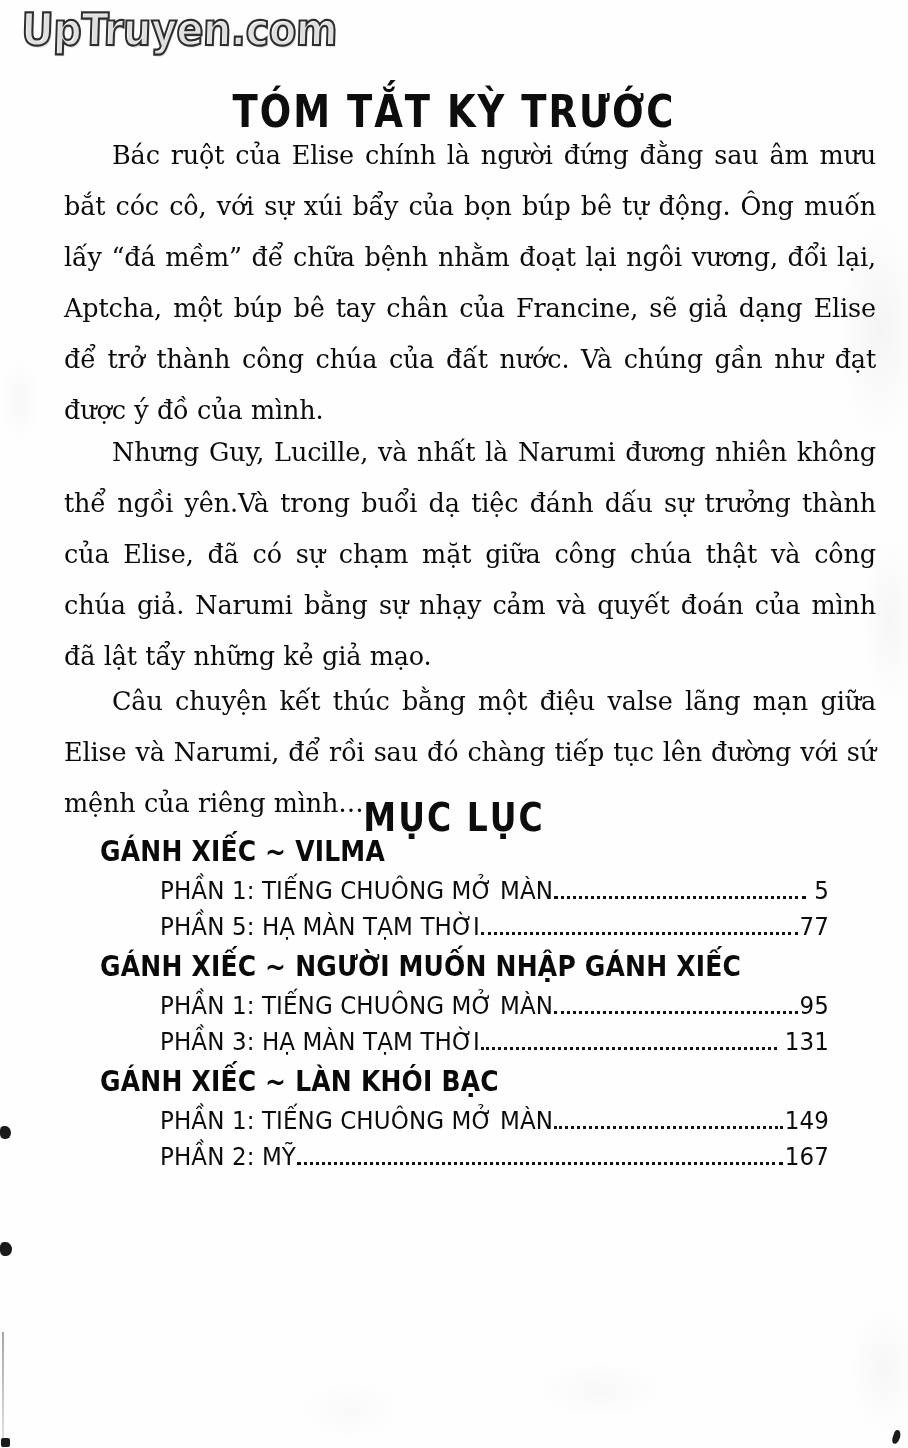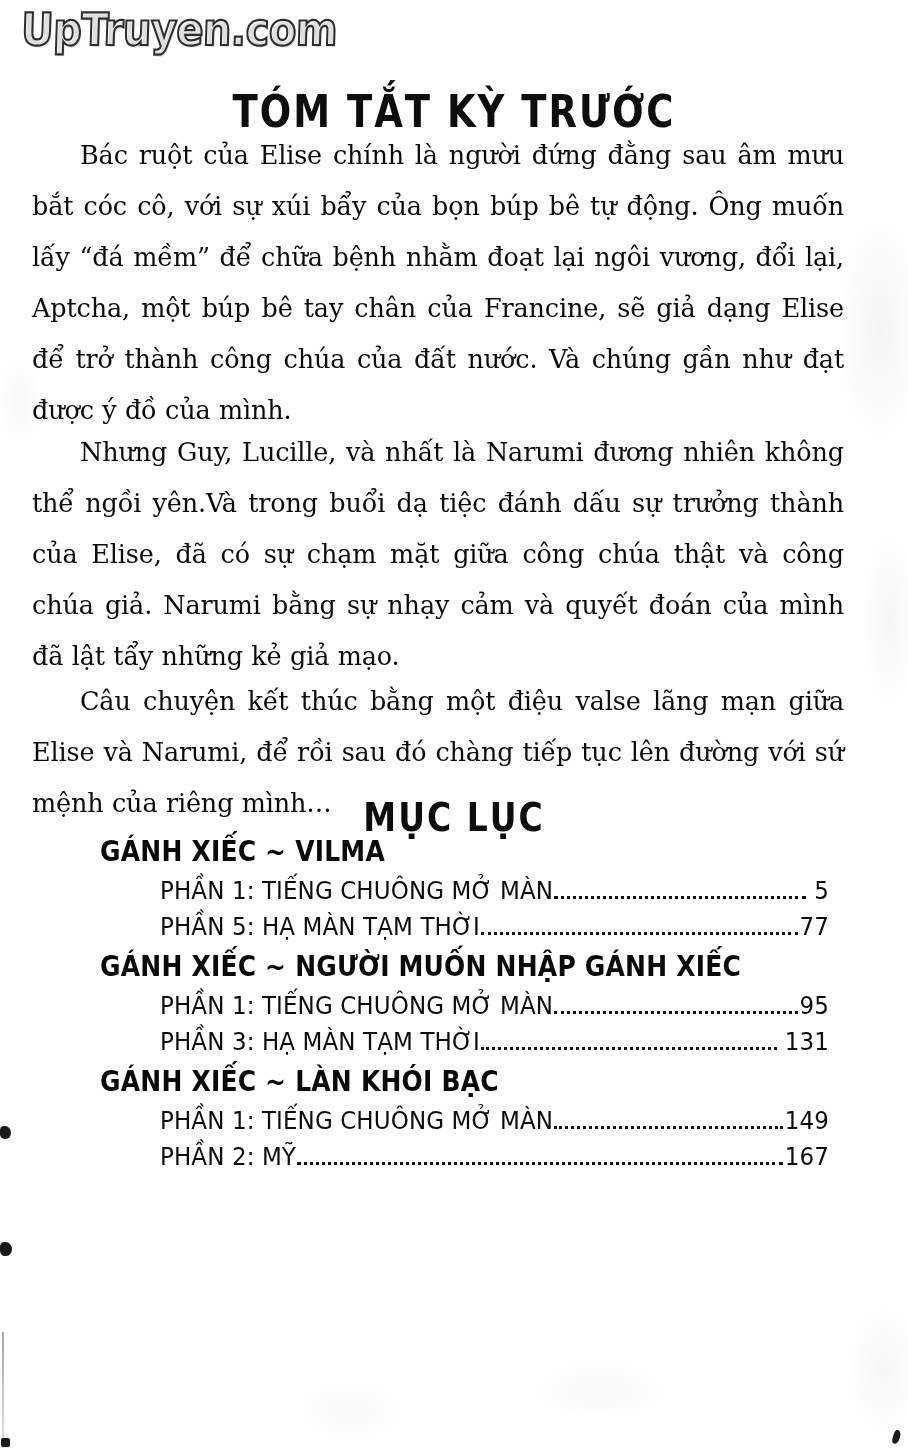--- a/index.html
+++ b/index.html
@@ -93,21 +93,21 @@
   #toc-title {
     position: absolute;
     left: 0; right: 0;
     top: 772px;
     font-size: 33px;
   }
 
   
   .summary-body {
     position: absolute;
-    left: 32px;
+    left: 64px;
     top: 136px;
     width: 812px;
   }
   .summary-body p {
     margin: 0 0 2px 0;
     text-indent: 48px;
     font-family: "DejaVu Serif", "Liberation Serif", serif;
     font-size: 25.5px;
     line-height: 49px;
     letter-spacing: -0.15px;

